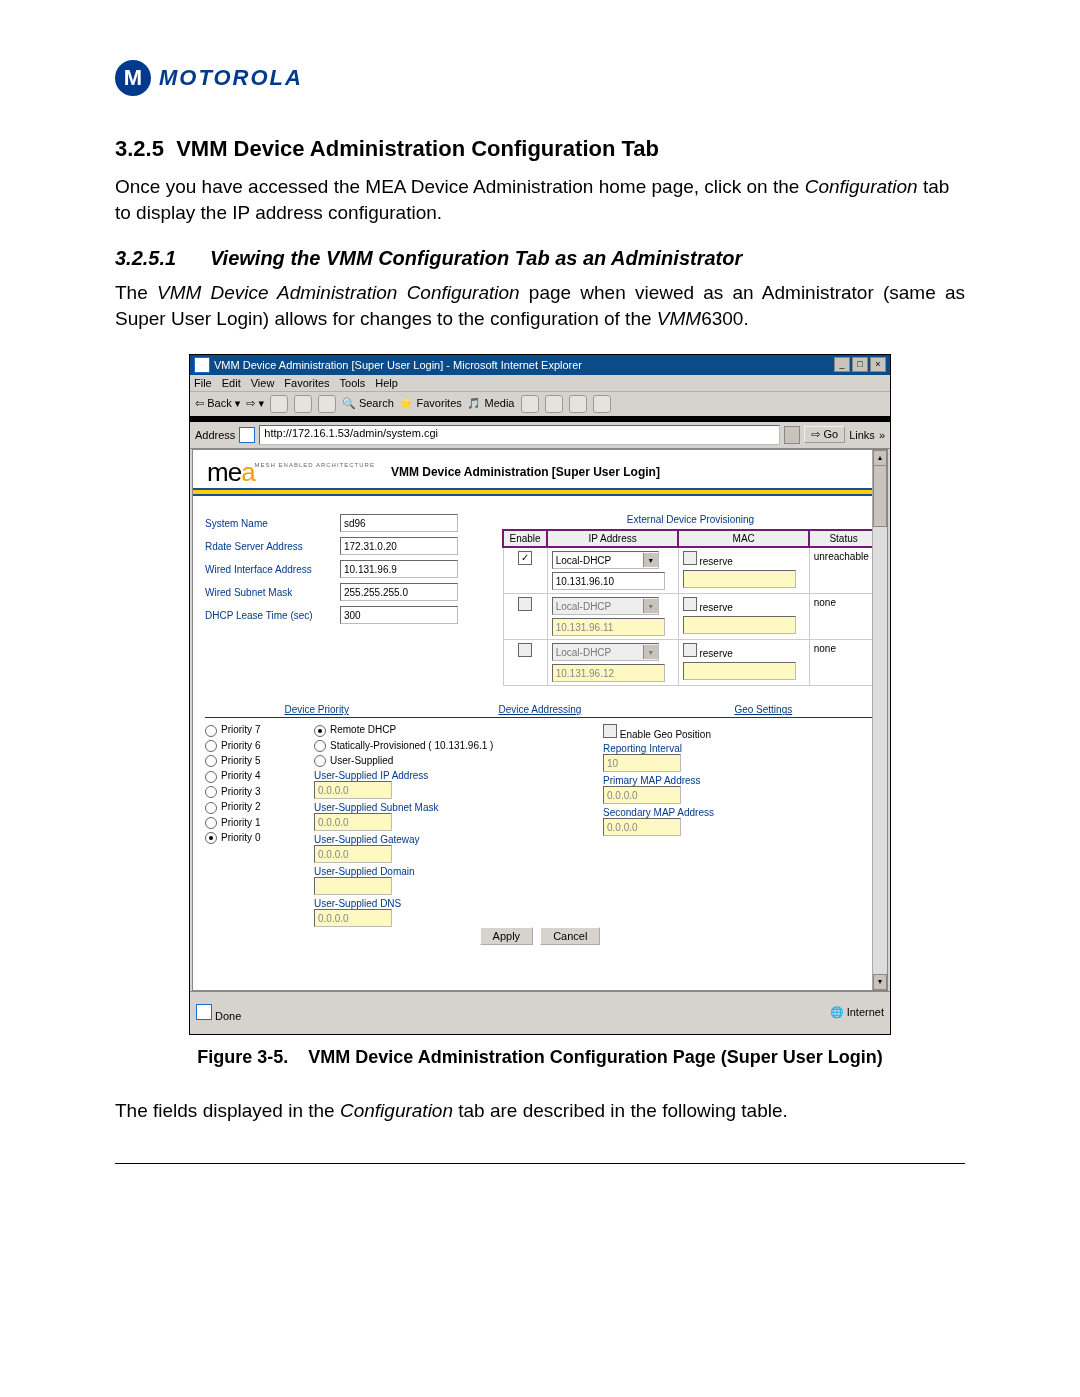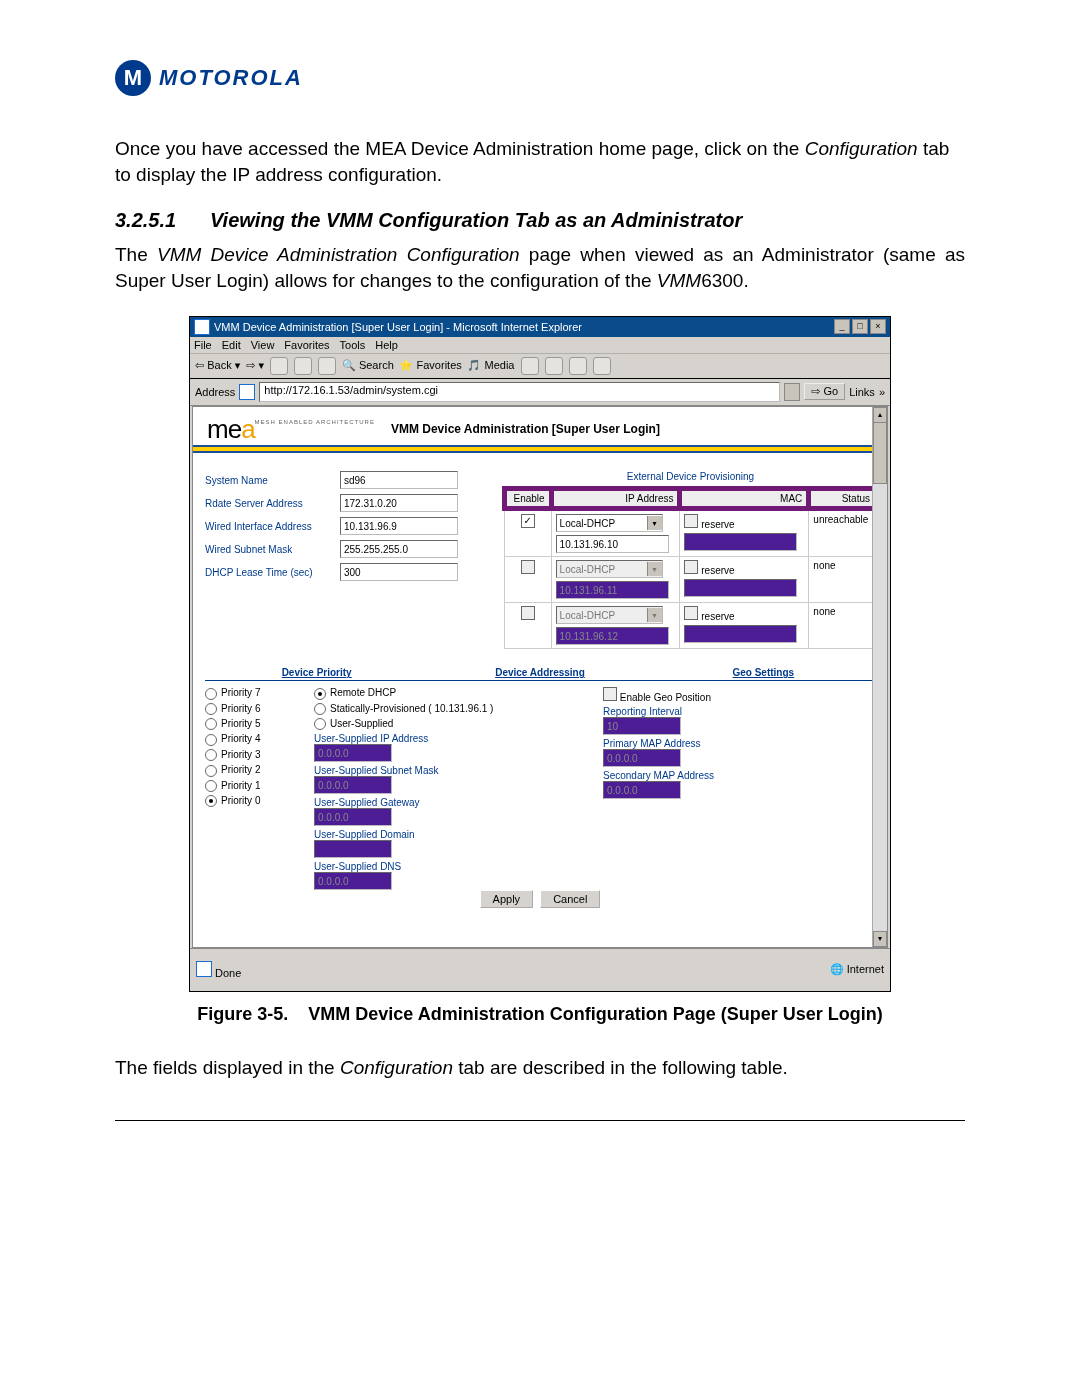--- a/index.html
+++ b/index.html
@@ -16,21 +16,21 @@
   .rule{border:none;border-top:1px solid #000;margin:40px 0 16px 0}
   .pagenum{text-align:center;font-size:18px}
 
   
   .shot{border:1px solid #000;background:#d6d3ce;font-family:Tahoma,Arial,sans-serif;font-size:11px;color:#000;position:relative;margin:10px auto 0;width:700px}
   .titlebar{background:#0a4c8a;color:#fff;display:flex;align-items:center;justify-content:space-between;padding:2px 4px;font-size:11px}
   .titlebar .wic{display:flex;gap:2px}
   .wbtn{width:14px;height:13px;background:#c8c4bc;border:1px solid #888;color:#000;display:flex;align-items:center;justify-content:center;font-size:9px;line-height:1}
   .menubar{background:#d6d3ce;border-bottom:1px solid #b3b0aa;padding:2px 4px;font-size:11px}
   .menubar span{margin-right:10px}
-  .toolbar{background:#d6d3ce;padding:3px 5px;border-bottom:1px solid #000000;font-size:11px;display:flex;align-items:center;gap:6px}
+  .toolbar{background:#d6d3ce;padding:3px 5px;border-bottom:6px solid #000000;font-size:11px;display:flex;align-items:center;gap:6px}
   .tbtn{width:16px;height:16px;border:1px solid #999;border-radius:3px;background:#e5e3dd;display:inline-block}
   .abar{display:flex;align-items:center;gap:4px;padding:3px 5px;border-bottom:1px solid #888;background:#d6d3ce;font-size:11px}
   .abar .url{flex:1;background:#fff;border:1px inset #bbb;padding:1px 4px;height:16px;display:flex;align-items:flex-start}
   .abar .go{border:1px outset #eee;padding:1px 6px;background:#d6d3ce}
   .abar .dd{width:14px;height:16px;background:#c8c4bc;border:1px solid #888}
   .eicon{width:14px;height:14px;display:inline-block;background:#fff;border:1px solid #1b6dd1}
   .content{background:#fff;border:1px solid #888;margin:0 2px 0 2px;padding:0;position:relative;height:540px;overflow:hidden}
   .banner{padding:12px 14px 6px 14px;display:flex;align-items:center;gap:16px}
   .mea{display:flex;flex-direction:row;align-items:flex-start}
   .mea-logo{font-size:26px;font-weight:normal;color:#000;letter-spacing:-1px;line-height:0.8}
@@ -44,34 +44,34 @@
   .bluebar{height:2px;background:#1b4e99}
   .cfg{display:flex;padding:18px 8px 12px 12px;gap:12px}
   .lcol,.rcol{font-size:10px}
   .lcol{flex:0 0 285px}
   .lcol .row{display:flex;align-items:center;margin-bottom:5px}
   .lcol .lbl{flex:0 0 135px;color:#003a8c}
   .inp{border:1px inset #bbb;background:#fff;height:16px;padding:0 3px;width:110px;display:flex;align-items:center;font-size:10px}
   .rcol{flex:1}
   .edp-title{text-align:center;color:#003a8c;font-size:10px;margin-bottom:4px}
   .edp{border:0;width:100%;border-collapse:collapse}
-  .edp th{border:5px solid #701a75;background:#eee;font-weight:normal;font-size:10px;padding:2px 4px;text-align:right}
+  .edp th{border:2px solid #701a75;background:#eee;font-weight:normal;font-size:10px;padding:2px 4px;text-align:center}
   .edp td{border:1px solid #ccc;font-size:10px;padding:3px 4px;vertical-align:top}
   .sel{display:flex;align-items:center;border:1px inset #bbb;height:16px;width:105px;background:#fff}
   .sel span{flex:1;padding:0 3px;font-size:10px}
   .sel .arr{width:14px;height:14px;background:#c8c4bc;border-left:1px solid #888;display:flex;align-items:center;justify-content:center;font-size:8px}
   .sel.dis{background:#eee;color:#777}
   .sel.dis span{color:#777}
   .inp.sm{width:105px;margin-top:3px}
-  .inp.dis{background:#4c1d95;color:#888}
+  .inp.dis{background:#fef9c3;color:#888}
   .cb{width:12px;height:12px;border:1px solid #666;background:#fff;display:inline-block}
   .cb.d{background:#eee}
   .lower{padding:6px 12px 12px 12px}
   .headrow{display:flex;border-bottom:1px solid #003a8c;margin-bottom:6px}
-  .headrow div{flex:1;color:#003a8c;font-size:10px;font-weight:bold;text-decoration:underline;text-align:center;padding-bottom:2px}
+  .headrow div{flex:1;color:#003a8c;font-size:10px;font-weight:normal;text-decoration:underline;text-align:center;padding-bottom:2px}
   .lowgrid{display:flex;gap:4px;font-size:10px}
   .col1{flex:0 0 105px}
   .col2{flex:0 0 285px}
   .col3{flex:1}
   .rad{width:10px;height:10px;border:1px solid #666;border-radius:50%;display:inline-block;vertical-align:middle;margin-right:4px;background:#fff}
   .rad.on::after{content:"";display:block;width:4px;height:4px;background:#000;border-radius:50%;margin:3px auto}
   .col1 div,.col2 .rline,.col3 .rline{margin-bottom:3px}
   .col2 .lbl2{color:#003a8c;display:inline-block;width:150px;font-size:10px}
   .col2 .inp{width:70px}
   .col3 .lbl3{color:#003a8c;display:inline-block;width:135px;font-size:10px}
@@ -86,20 +86,23 @@
 </style>
 </head>
 <body>
 
 <div class="page">
   <div class="logo-row">
     <div class="logo-circ">M</div>
     <div class="logo-text">MOTOROLA</div>
   </div>
 
+  <h2 class="sec">
+    <span>3.2.5</span>&nbsp;&nbsp;<span>VMM Device Administration Configuration Tab</span>
+  </h2>
   <p class="body">
     <span>Once you have accessed the MEA Device Administration home page, click on the </span><i>Configuration</i><span> tab to display the IP address configuration.</span>
   </p>
 
   <h3 class="sub">
     <span class="sub-num">3.2.5.1</span><span>Viewing the VMM Configuration Tab as an Administrator</span>
   </h3>
   <p class="body justify">
     <span>The </span><i>VMM Device Administration Configuration</i><span> page when viewed as an Administrator (same as Super User Login) allows for changes to the configuration of the </span><i>VMM</i><span>6300.</span>
   </p>

